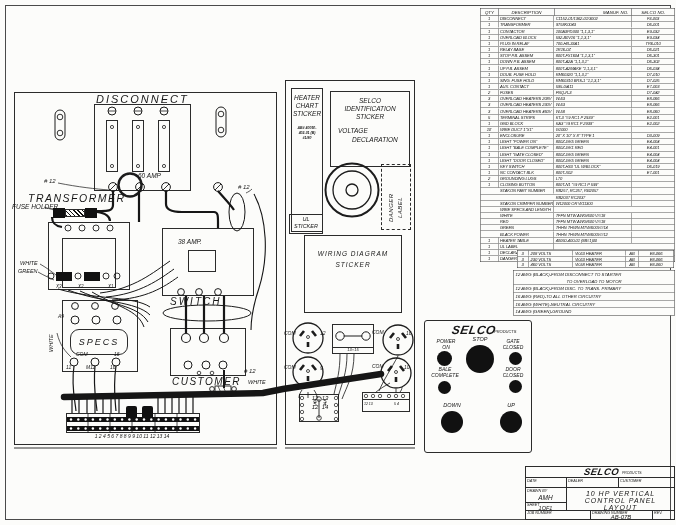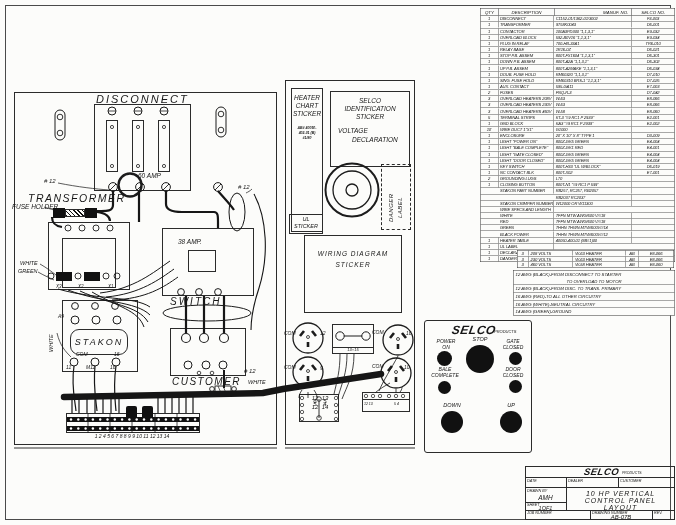--- a/index.html
+++ b/index.html
@@ -81,21 +81,21 @@
   <div class="blk" style="left:56px;top:272px;width:16px;height:9px;"></div>
   <div class="blk" style="left:84px;top:272px;width:16px;height:9px;"></div>
   <div class="l half" style="left:20px;top:260px;font-size:11px;">WHITE</div>
   <div class="l half" style="left:18px;top:268px;font-size:11px;">GREEN</div>
   <div class="l half" style="left:56px;top:284px;font-size:9px;">X3</div>
   <div class="l half" style="left:78px;top:284px;font-size:9px;">X2</div>
   <div class="l half" style="left:108px;top:284px;font-size:9px;">X1</div>
 
   <div class="bx" style="left:62px;top:300px;width:76px;height:72px;"></div>
   <div class="bx" style="left:70px;top:329px;width:58px;height:26px;border-radius:9px;"></div>
-  <div class="l ctr" style="left:70px;top:338px;width:58px;font-size:9px;letter-spacing:2px;">STAKON</div>
+  <div class="l ctr" style="left:70px;top:338px;width:58px;font-size:9px;letter-spacing:2px;">SPECS</div>
   <div class="l half" style="left:58px;top:314px;font-size:10px;">A9</div>
   <div class="l half" style="left:76px;top:352px;font-size:10px;">COM</div>
   <div class="l half" style="left:114px;top:352px;font-size:10px;">16</div>
   <div class="l half" style="left:66px;top:365px;font-size:10px;">11</div>
   <div class="l half" style="left:86px;top:365px;font-size:10px;">M11</div>
   <div class="l half" style="left:110px;top:365px;font-size:10px;">16</div>
   <div class="l vert" style="left:48px;top:352px;font-size:11px;">WHITE</div>
 
   <div class="bx" style="left:162px;top:228px;width:92px;height:68px;"></div>
   <div class="bx" style="left:188px;top:250px;width:28px;height:22px;"></div>

